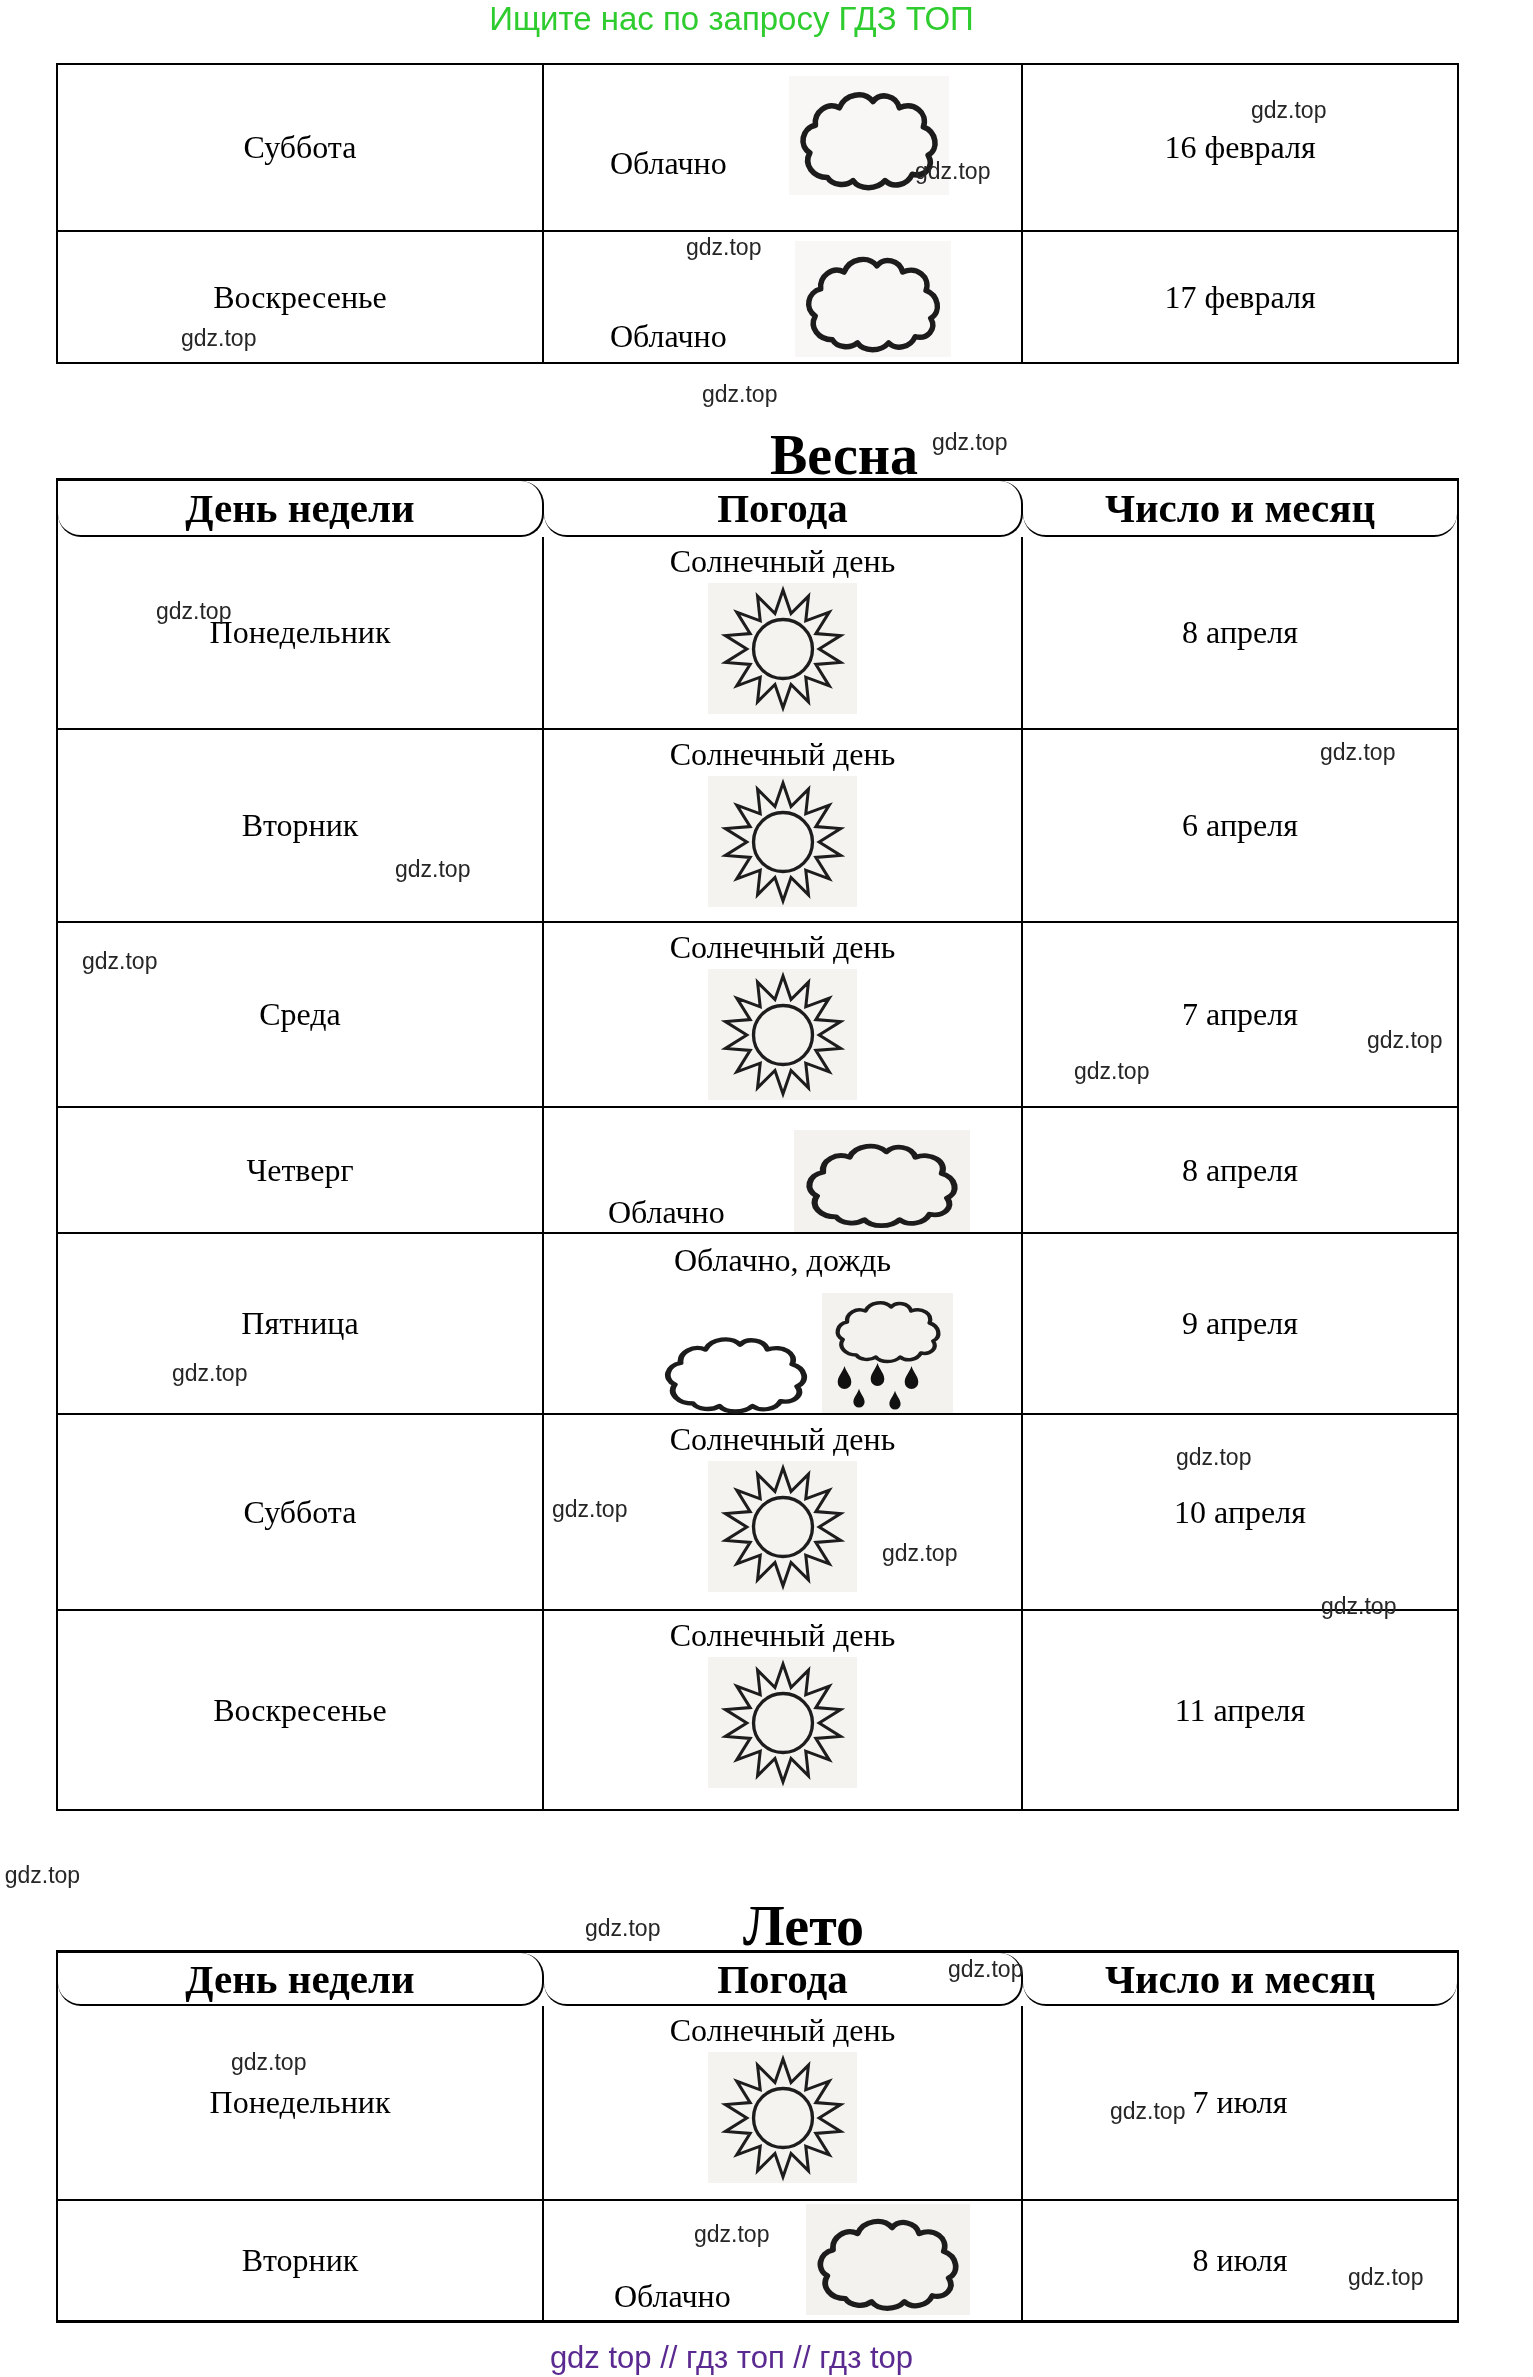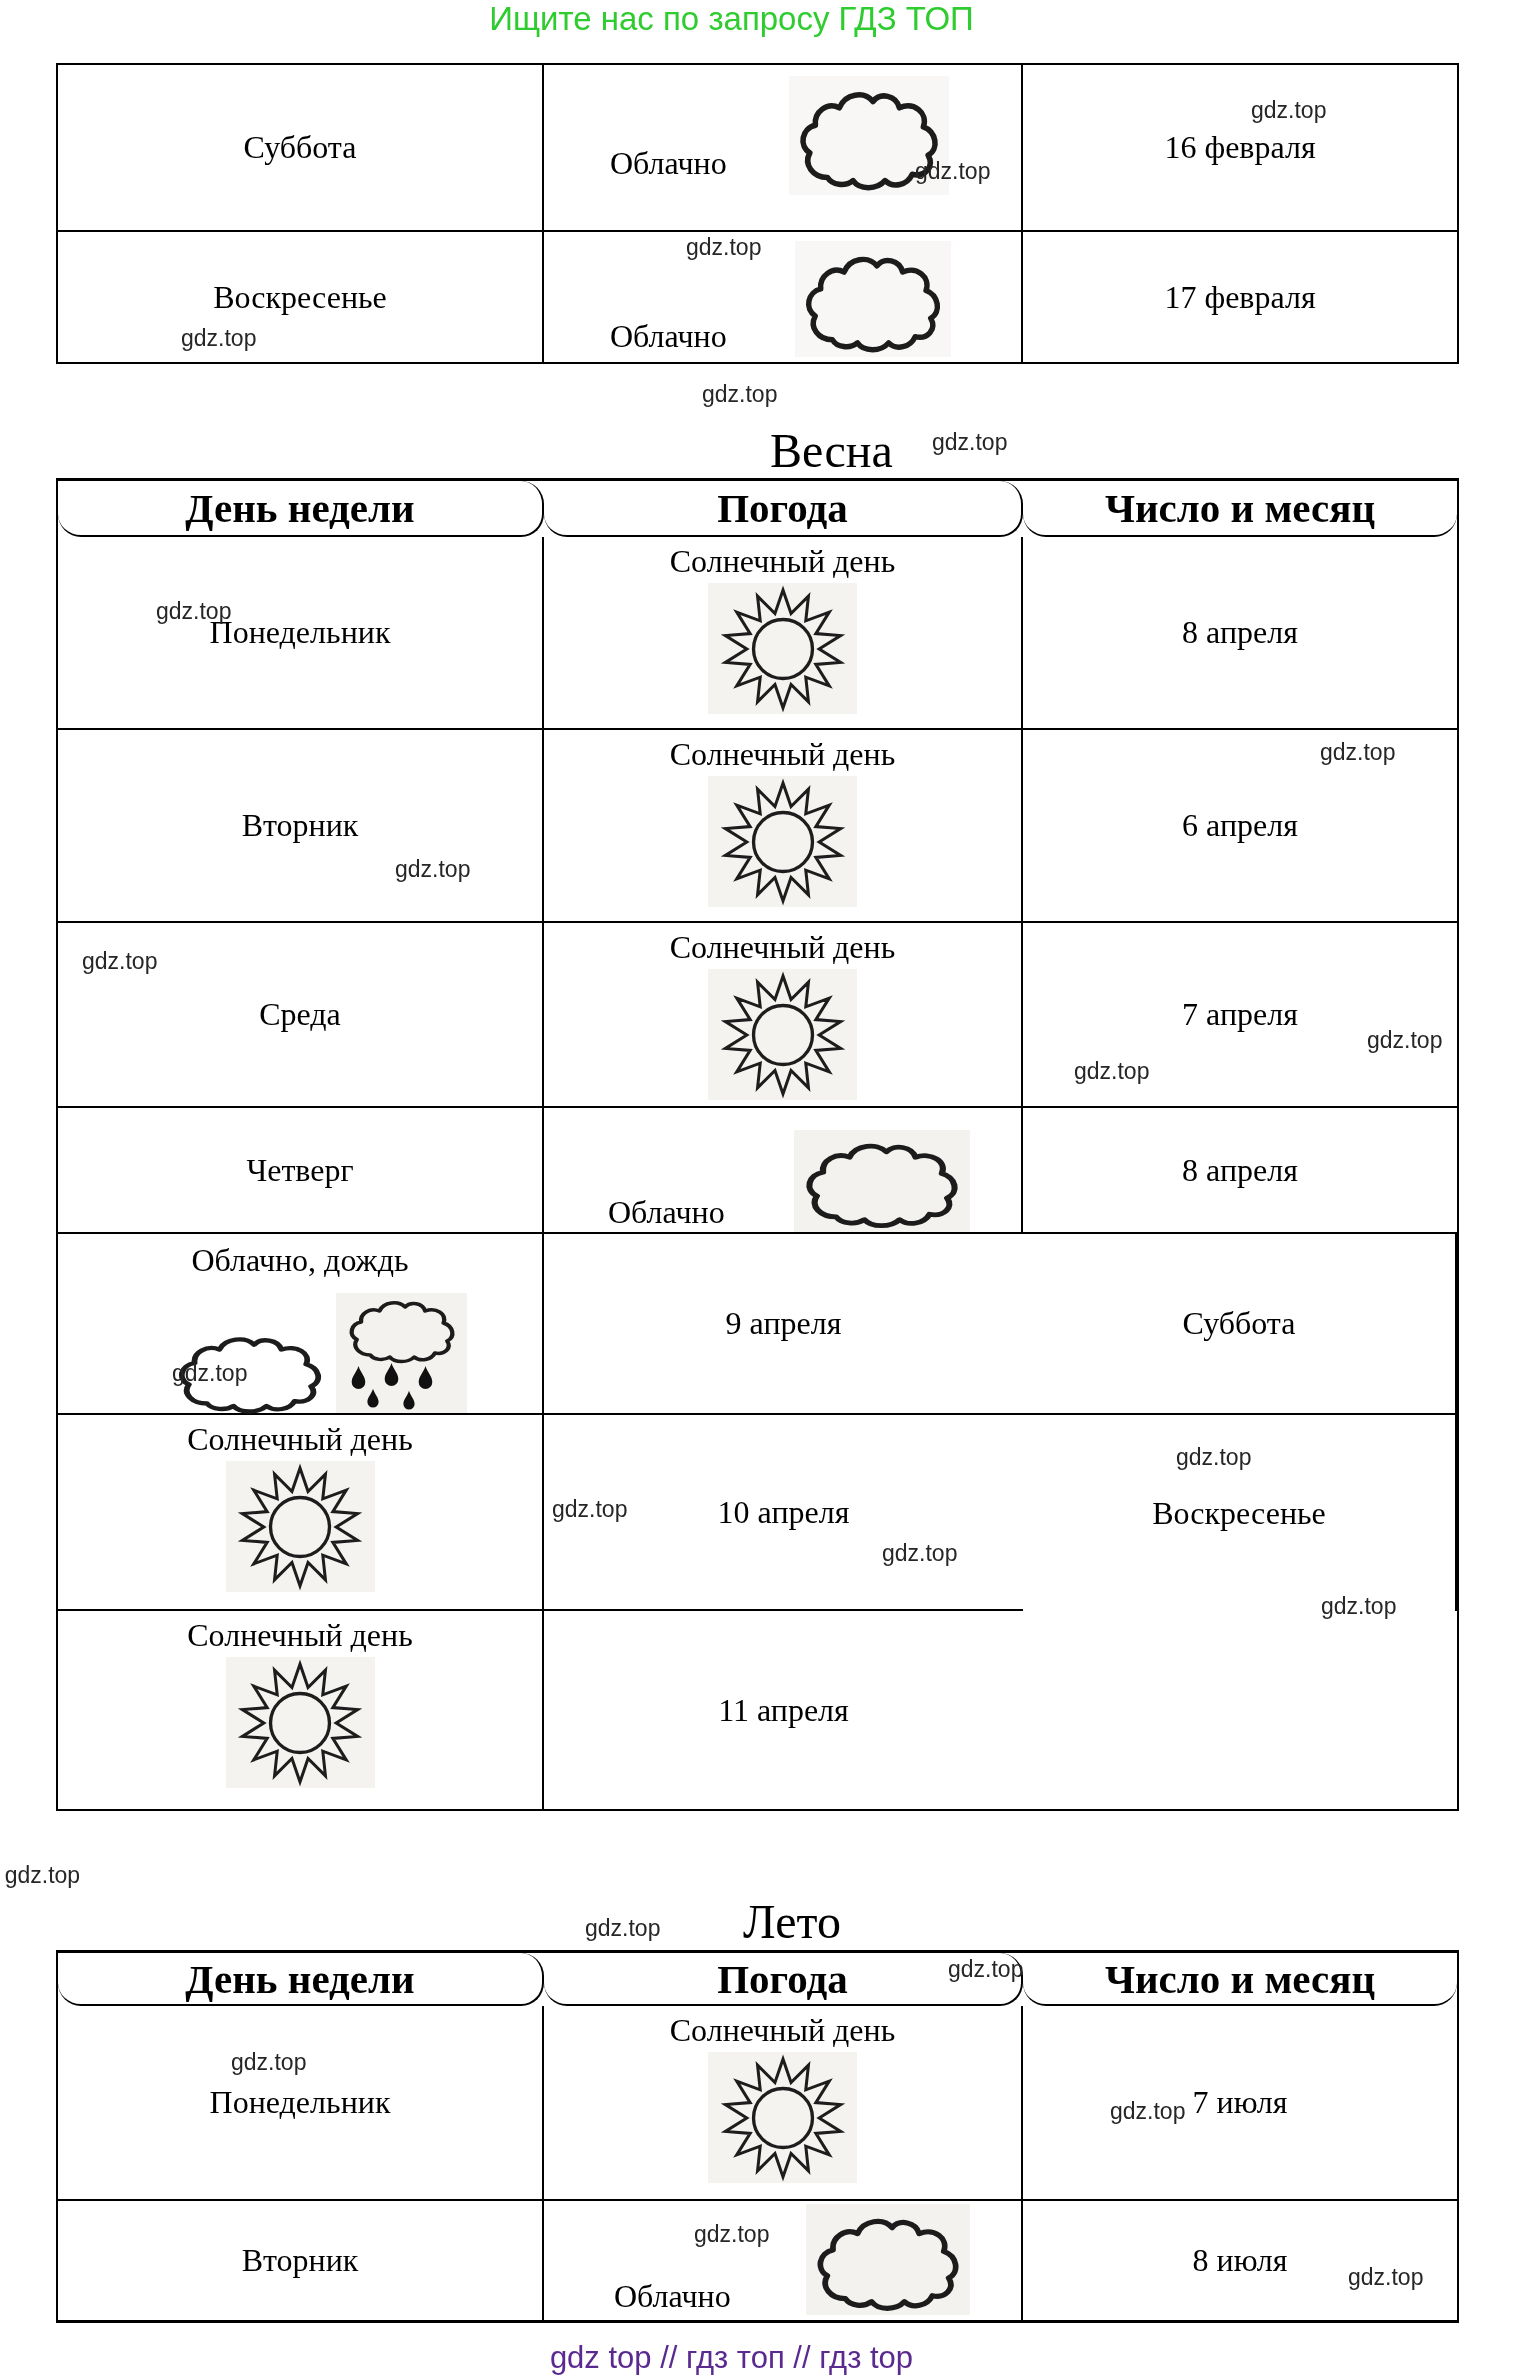--- a/index.html
+++ b/index.html
@@ -12,21 +12,21 @@
   .banner-top {
     position:absolute; top:0; left:0; width:100%; text-align:center;
     font-family:"Liberation Sans", sans-serif; font-size:33px; color:#2ecc2e;
   }
   .banner-bottom {
     position:absolute; top:2340px; left:0; width:100%; text-align:center;
     font-family:"Liberation Sans", sans-serif; font-size:31px; color:#5b2a91;
   }
   
   .season-title {
-    position:absolute; font-weight:normal; font-size:48px; line-height:1;
+    position:absolute; font-weight:bold; font-size:56px; line-height:1;
   }
   
   .wm {
     position:absolute; font-family:"Liberation Sans", sans-serif;
     font-size:23px; color:#262626; line-height:1; white-space:nowrap;
   }
   
   .tbl {
     position:absolute; left:56px; background:#fff;
     border:2.3px solid #000; display:grid;
@@ -191,20 +191,23 @@
       <span class="cloud-box bg-gray" style="right:51px; top:22px; width:176px; height:102px;">
           <svg viewBox="0 0 225 130" width="176" height="102">
             <use href="#ic-cloud"></use>
           </svg>
         </span>
     </div>
     <div class="cell c3 date-cell">
         <span>8 апреля</span>
       </div>
 
+    <div class="cell day-cell">
+        <span>Пятница</span>
+      </div>
     <div class="cell rain">
       <span class="w-label">Облачно, дождь</span>
       <span class="cloud-left"><svg viewBox="0 0 212 118" width="166" height="92">
             <use href="#ic-cloud"></use>
           </svg></span>
       <span class="rain-box">
         <svg class="rc" viewBox="0 0 200 150" preserveAspectRatio="none">
             <use href="#ic-cloud"></use>
           </svg>
         <svg class="drop" style="left:14px; top:72px;" viewBox="0 0 22 33" width="17" height="26">

